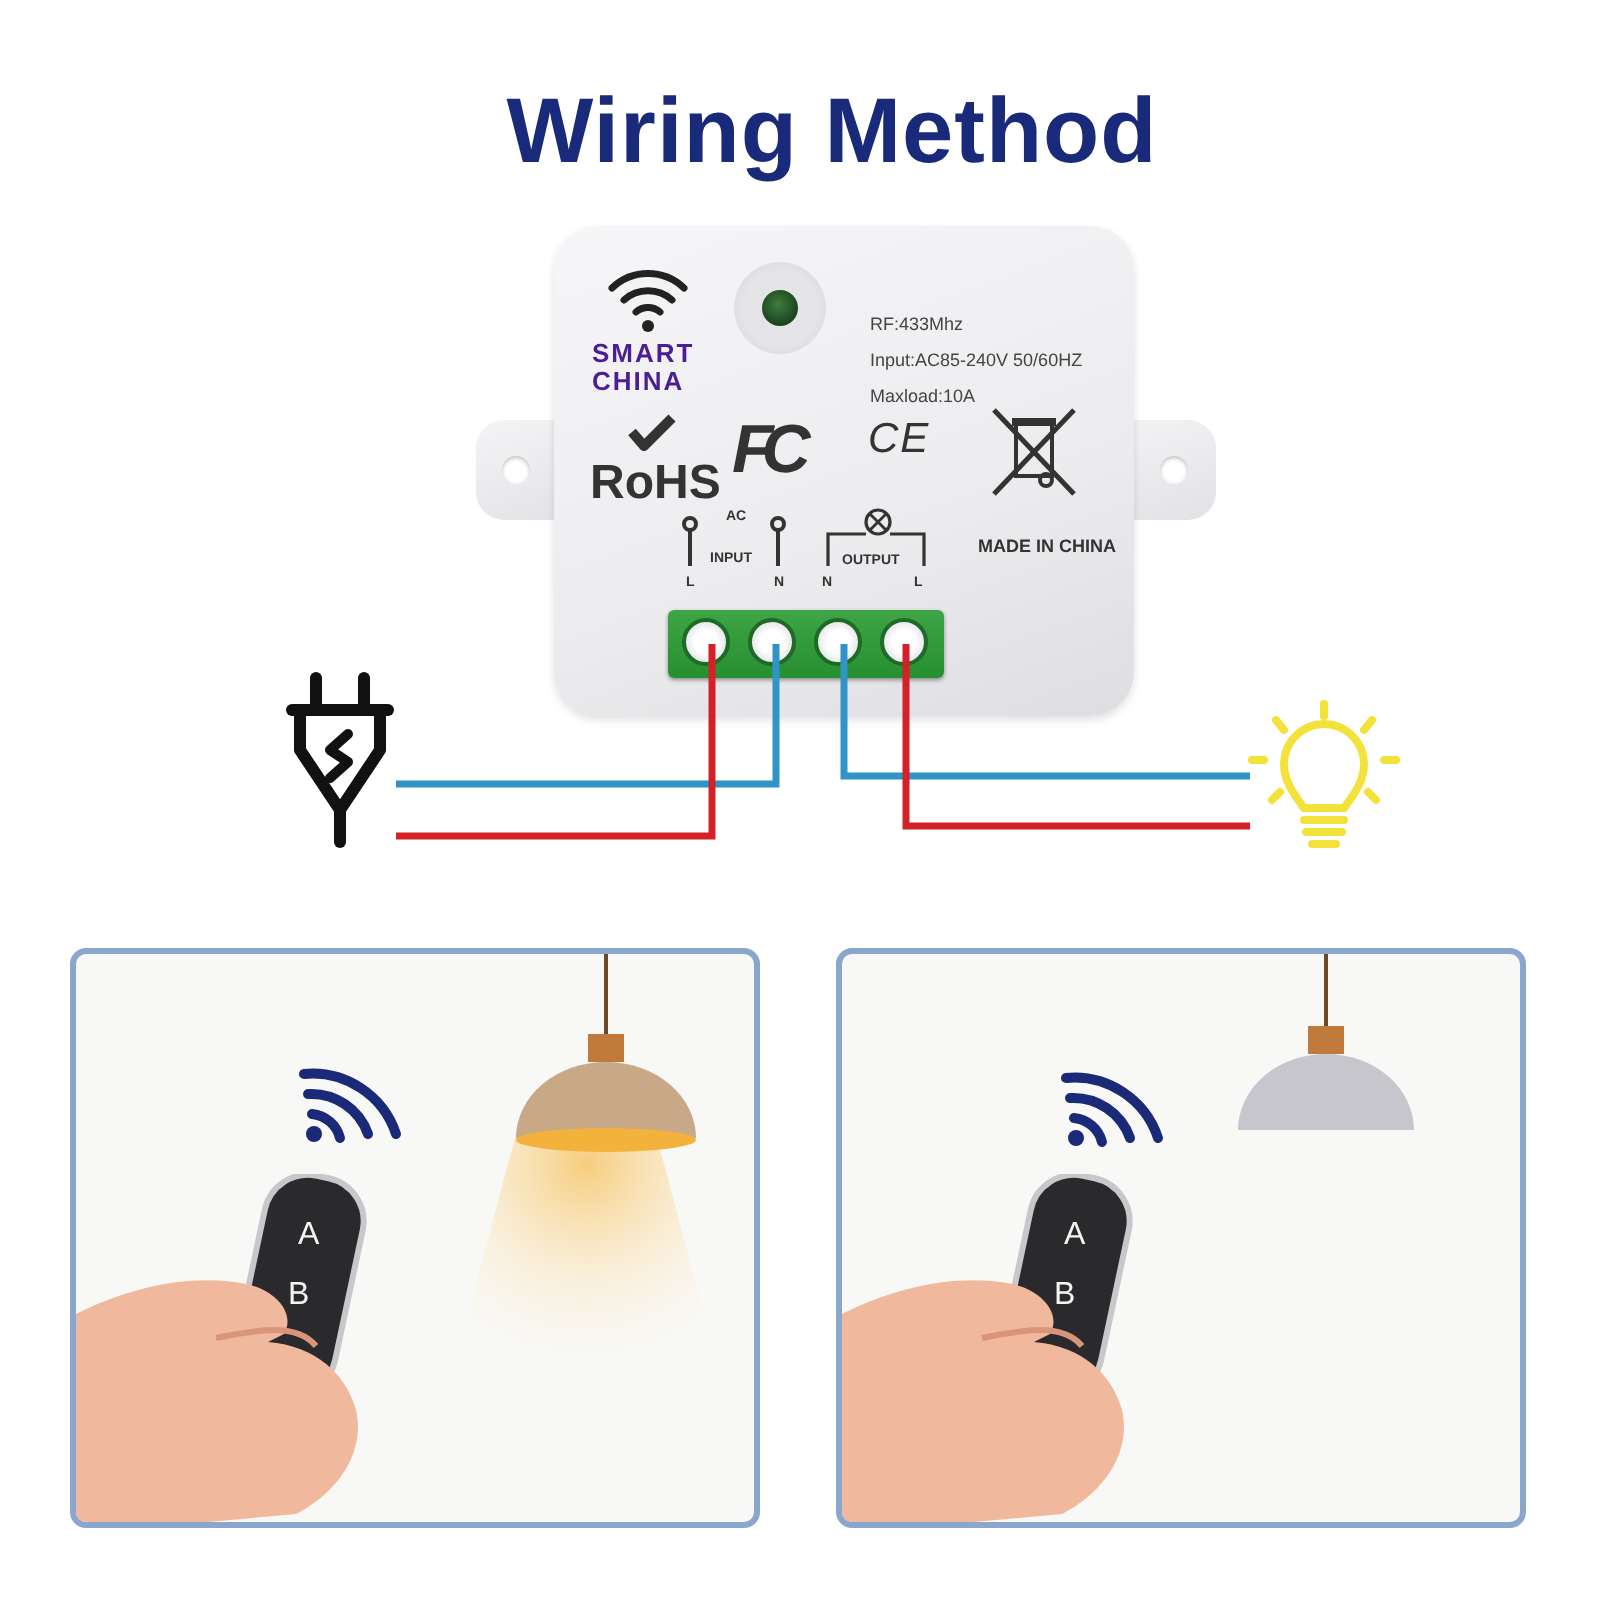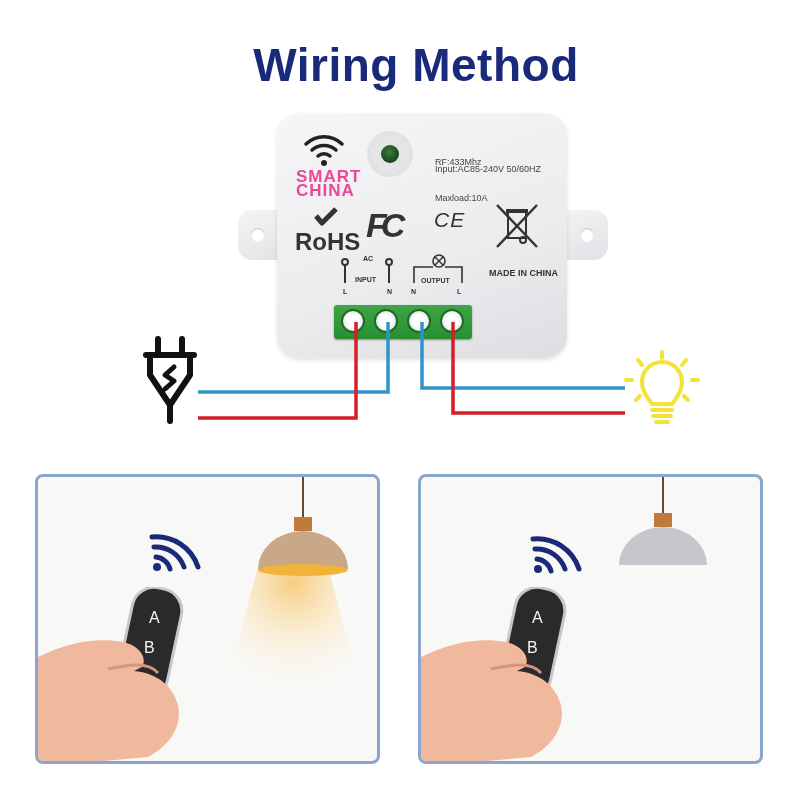--- a/index.html
+++ b/index.html
@@ -4,21 +4,21 @@
 <style>
   html,body{margin:0;padding:0;background:#ffffff;}
   body{width:800px;height:800px;position:relative;overflow:hidden;font-family:"Liberation Sans",sans-serif;}
   .abs{position:absolute;}
   .title{left:16px;top:38px;width:800px;text-align:center;font-size:46px;font-weight:bold;color:#1a2a7a;letter-spacing:0.5px;}
   .module{left:277px;top:113px;width:290px;height:245px;background:linear-gradient(160deg,#f6f6f8 0%,#ececef 60%,#dedee2 100%);border-radius:22px;box-shadow:0 2px 4px rgba(0,0,0,0.12);}
   .ear{background:linear-gradient(160deg,#f4f4f6,#e2e2e6);border-radius:14px;}
   .ear-hole{width:14px;height:14px;border-radius:50%;background:#ffffff;box-shadow:inset 0 1px 2px rgba(0,0,0,0.25);}
   .button-ring{left:367px;top:131px;width:46px;height:46px;border-radius:50%;background:radial-gradient(circle,#e5e5e8 55%,#d6d6da 100%);}
   .button-dot{left:381px;top:145px;width:18px;height:18px;border-radius:50%;background:radial-gradient(circle at 45% 40%,#3f7b3f 0%,#1f4c22 60%,#112b13 100%);}
-  .smart{left:296px;top:170px;font-size:17px;font-weight:bold;color:#ec4899;line-height:14px;letter-spacing:1px;}
+  .smart{left:296px;top:170px;font-size:13px;font-weight:bold;color:#4c1d95;line-height:14px;letter-spacing:1px;}
   .spec{left:435px;font-size:9px;color:#444;}
   .cert{font-weight:bold;color:#333;}
   .term-label{font-size:7px;font-weight:bold;color:#333;}
   .terminal{left:334px;top:305px;width:138px;height:34px;background:linear-gradient(180deg,#3fa547,#268f30);border-radius:3px;box-shadow:0 1px 2px rgba(0,0,0,0.4);}
   .screw{top:4px;width:24px;height:24px;border-radius:50%;background:radial-gradient(circle,#ffffff 40%,#cfd3d5 100%);border:2px solid #1f6a27;box-sizing:border-box;}
   .panel{top:474px;height:290px;border:3px solid #8aa6cc;border-radius:8px;background:#f8f8f6;overflow:hidden;box-sizing:border-box;}
 </style>
 </head>
 <body>
 
@@ -41,21 +41,21 @@
 </svg>
 <div class="abs smart">
   <div>SMART</div>
   <div>CHINA</div>
 </div>
 
 <div class="abs button-ring"></div>
 <div class="abs button-dot"></div>
 
 <div class="abs spec" style="top:157px;">RF:433Mhz</div>
-<div class="abs spec" style="top:164px;">Input:AC85-240V 50/60HZ</div>
+<div class="abs spec" style="top:175px;">Input:AC85-240V 50/60HZ</div>
 <div class="abs spec" style="top:193px;">Maxload:10A</div>
 
 <svg class="abs" style="left:313px;top:206px;" width="26" height="20" viewBox="0 0 26 20">
   <path d="M3 10 L9 17 L23 3" stroke="#333" stroke-width="5" fill="none" stroke-linejoin="round"></path>
 </svg>
 <div class="abs cert" style="left:295px;top:228px;font-size:24px;">RoHS</div>
 <div class="abs cert" style="left:366px;top:206px;font-size:34px;letter-spacing:-6px;font-style:italic;">FC</div>
 <div class="abs cert" style="left:434px;top:208px;font-size:21px;font-weight:normal;letter-spacing:1px;font-style:italic;">CE</div>
 <svg class="abs" style="left:494px;top:202px;" width="46" height="48" viewBox="0 0 46 48">
   <rect x="14" y="10" width="18" height="26" fill="none" stroke="#333" stroke-width="2"></rect>

